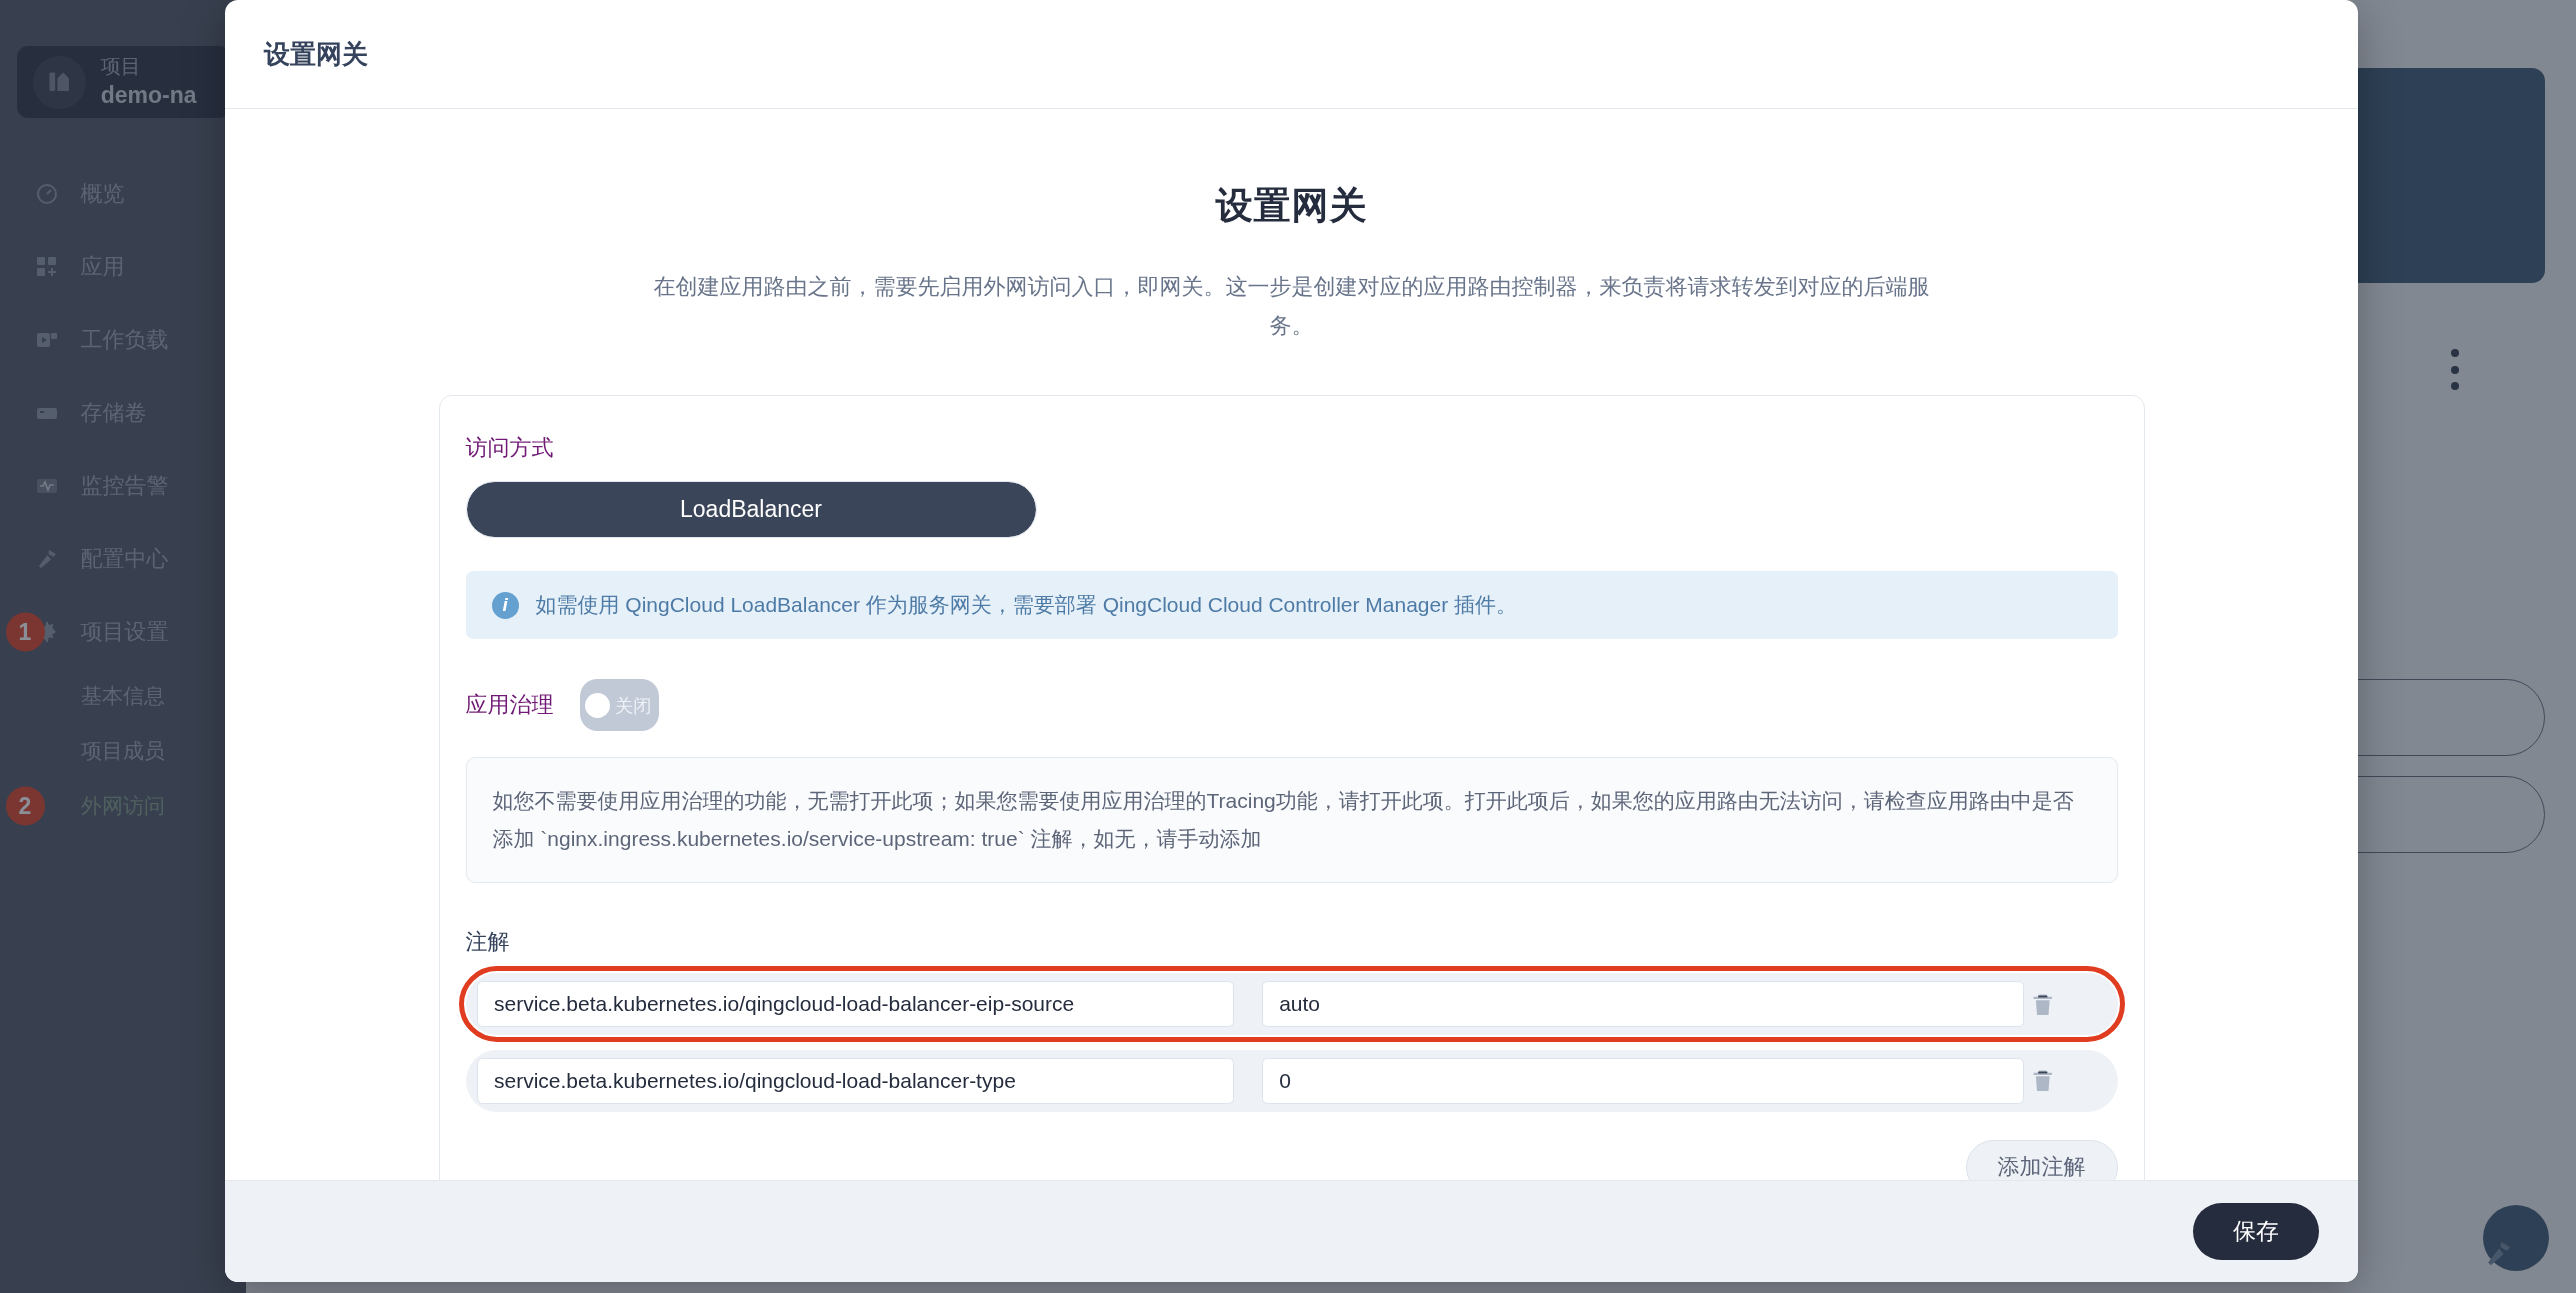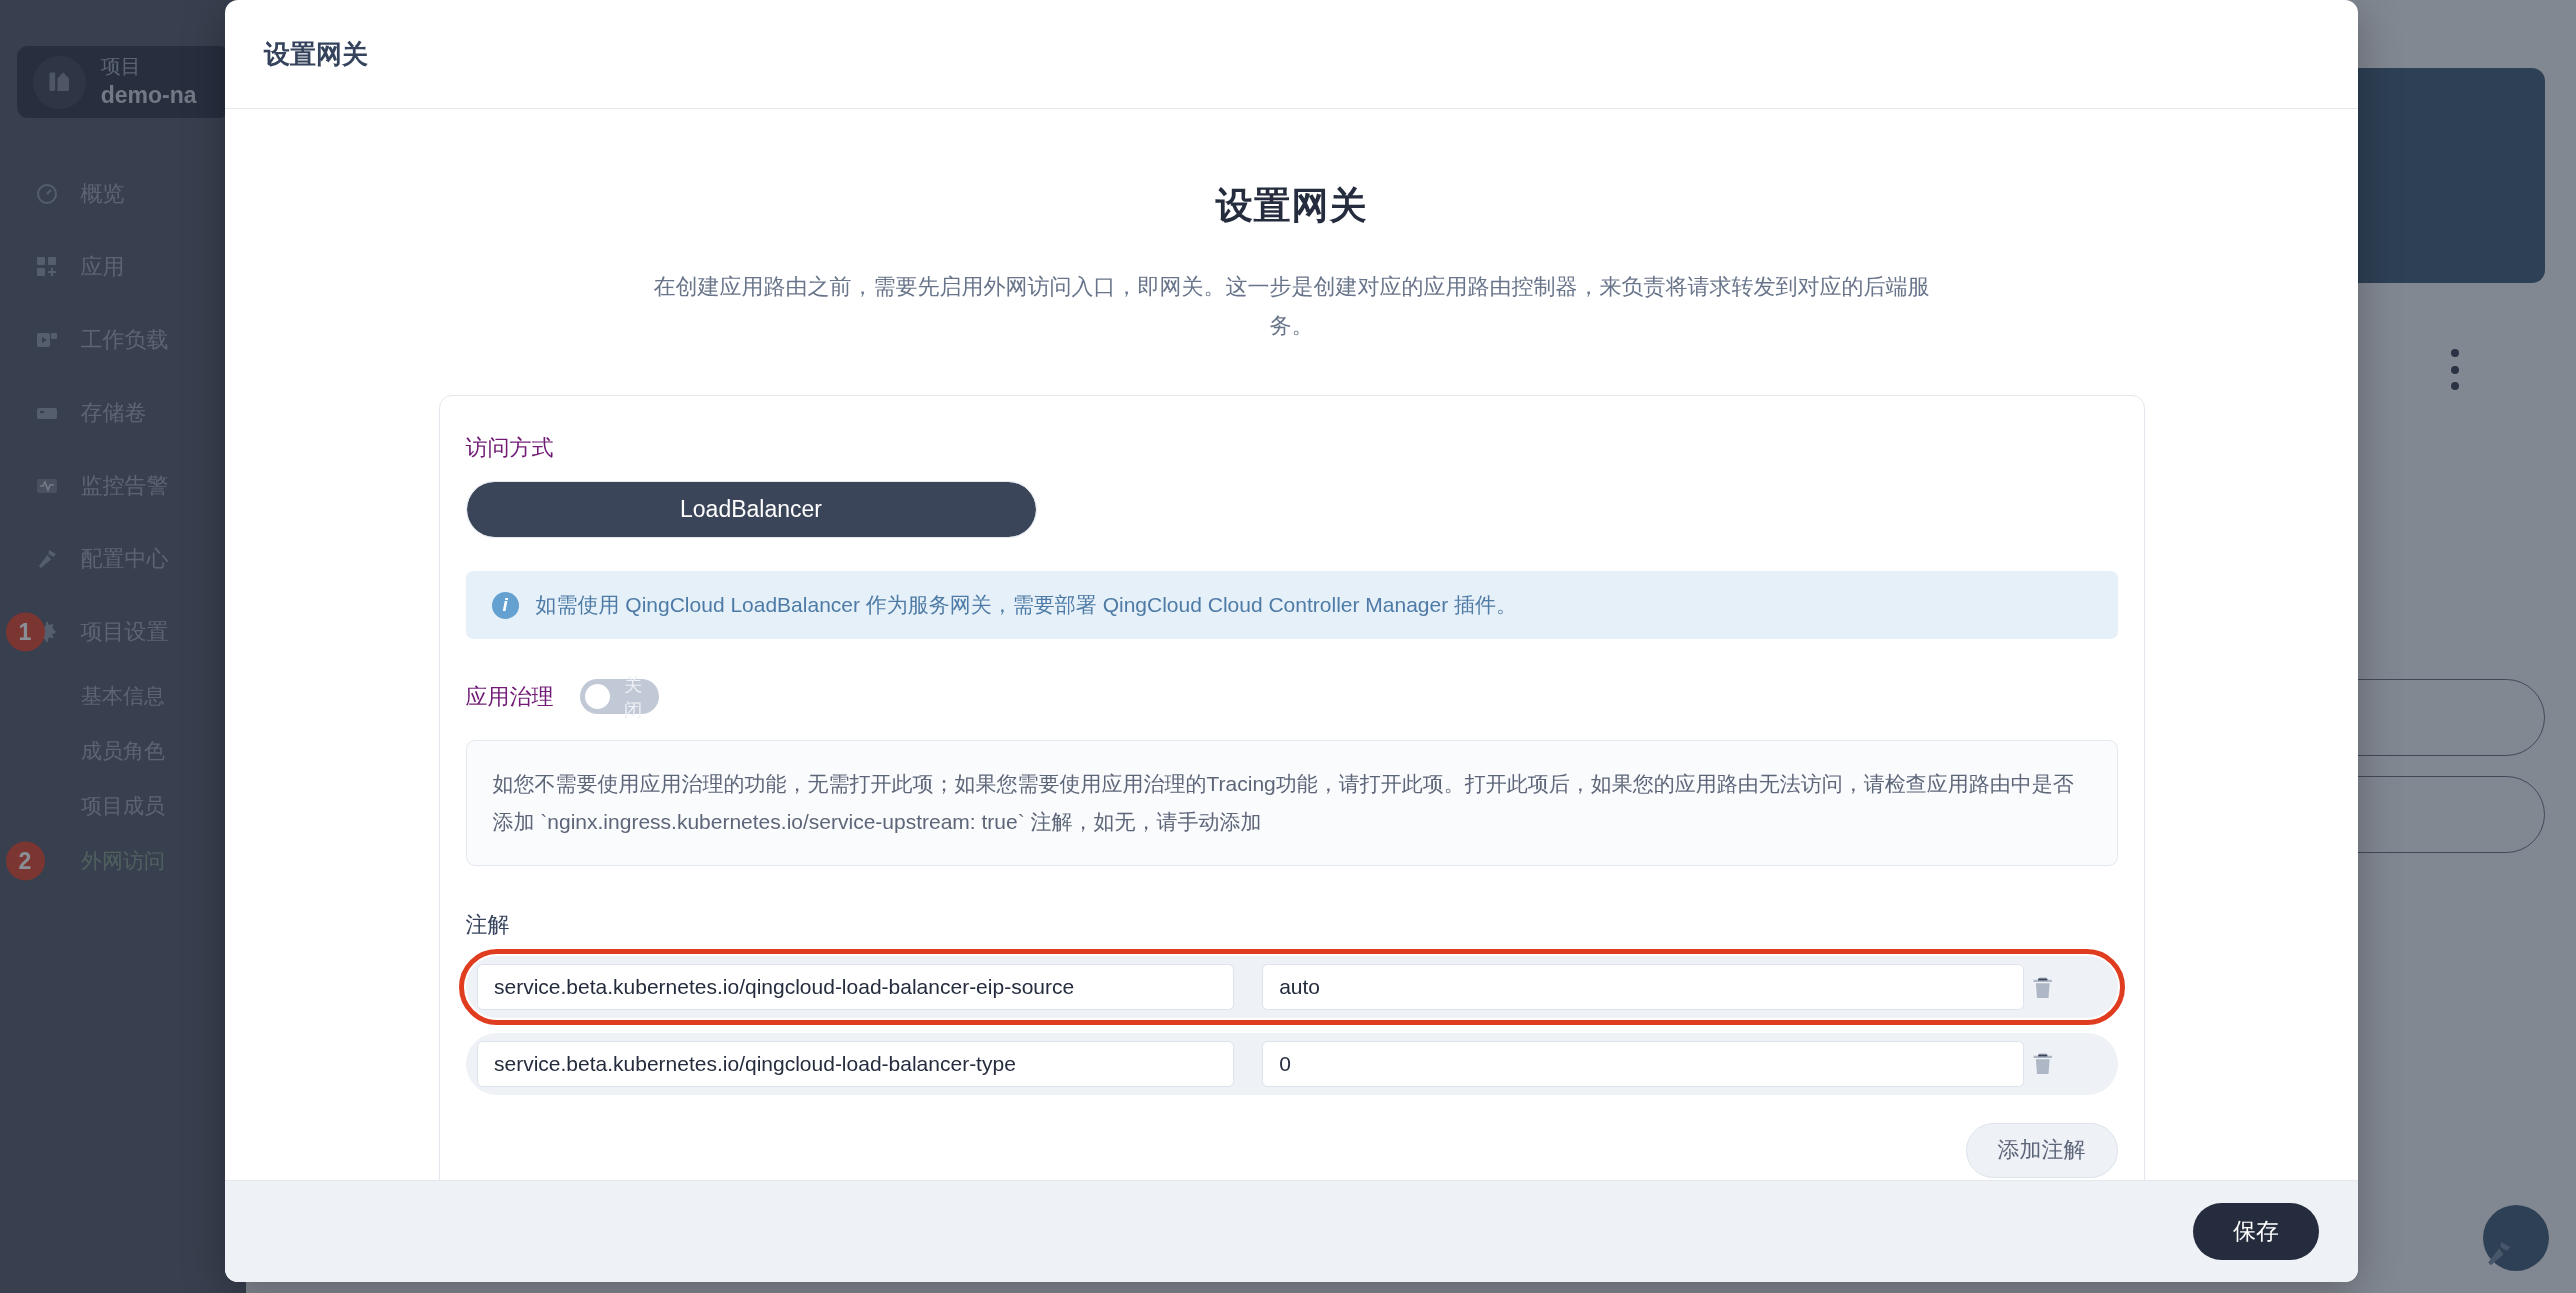--- a/index.html
+++ b/index.html
@@ -161,23 +161,23 @@
   .info-bar .i-ico {
     width: 27.5px; height: 27.5px; border-radius: 50%;
     background: #64a0d0; color: #fff;
     display: flex; align-items: center; justify-content: center;
     font-size: 19px; font-weight: bold; font-style: italic;
     flex: 0 0 27.5px;
   }
 
   .gov-row { display: flex; align-items: center; gap: 26px; margin-top: 40px; }
   .toggle {
-    width: 79px; height: 35px; border-radius: 17.4px;
+    width: 79px; height: 52px; border-radius: 17.4px;
     background: #c2c9d6;
-    display: flex; align-items: center; gap: 14px;
+    display: flex; align-items: center; gap: 5px;
     padding: 0 5.5px; position: relative;
   }
   .toggle .knob { width: 25px; height: 25px; border-radius: 50%; background: #fff; flex: 0 0 25px; }
   .toggle .tlabel { font-size: 18.3px; color: #eef1f6; }
 
   .gov-desc {
     margin-top: 26px;
     border: 0.9px solid #e3e8ef; border-radius: 9.2px;
     background: #fafbfd;
     padding: 24px 26px;
@@ -324,23 +324,20 @@
             <path d="M11 2h2l.4 2.3 1.9.8 1.9-1.3 1.4 1.4-1.3 1.9.8 1.9L20.4 11v2l-2.3.4-.8 1.9 1.3 1.9-1.4 1.4-1.9-1.3-1.9.8L13 22h-2l-.4-2.3-1.9-.8-1.9 1.3-1.4-1.4 1.3-1.9-.8-1.9L3.6 13v-2l2.3-.4.8-1.9L5.4 6.8 6.8 5.4l1.9 1.3 1.9-.8z"></path>
           </svg>
         </span>
         <span>项目设置</span>
       </div>
 
       <div class="nav-sub">
         <span>基本信息</span>
       </div>
       <div class="nav-sub">
-        <span>成员角色</span>
-      </div>
-      <div class="nav-sub">
         <span>项目成员</span>
       </div>
       <div class="nav-sub active">
         <span class="badge-num">2</span>
         <span>外网访问</span>
       </div>
 
     </div>
   </div>
 

